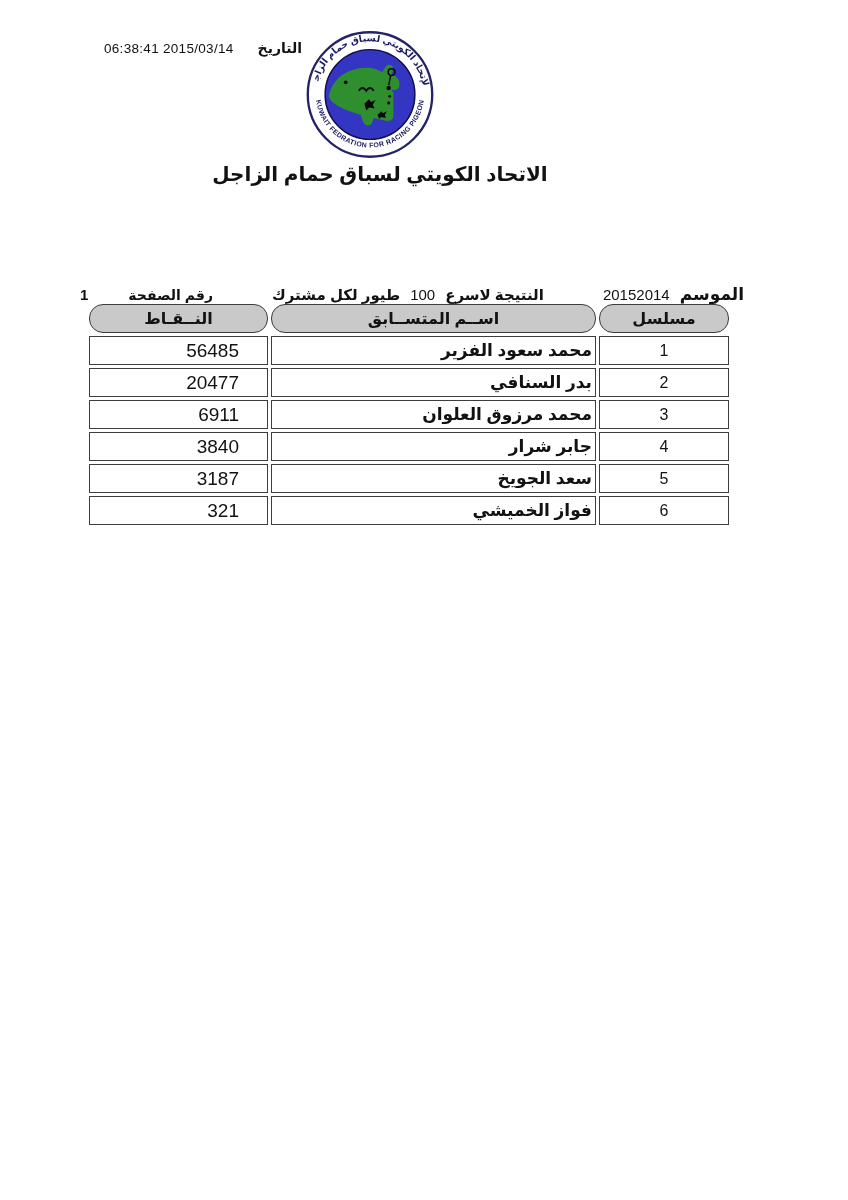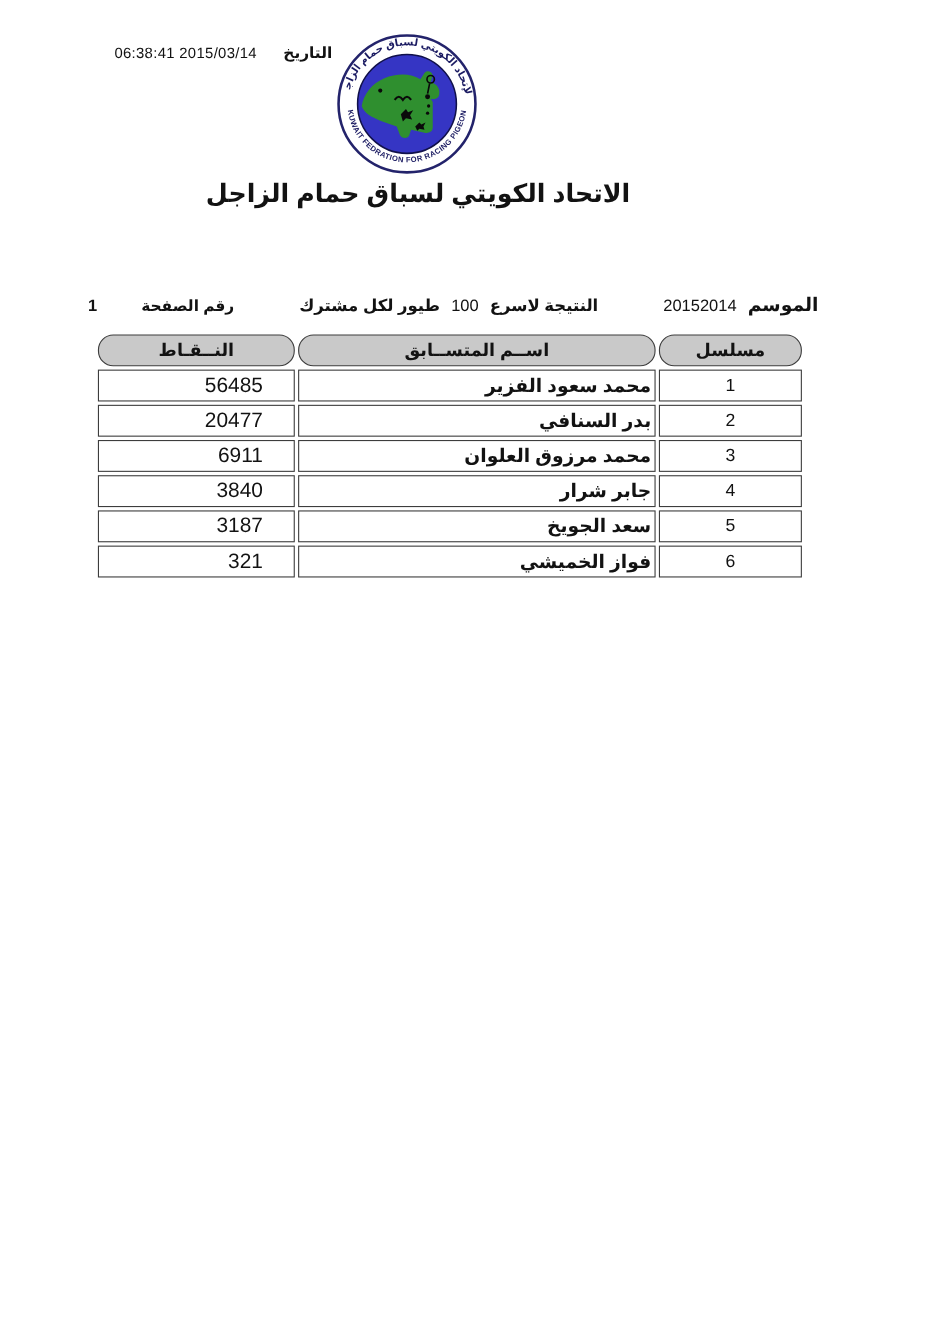--- a/index.html
+++ b/index.html
@@ -18,31 +18,31 @@
   }
   .date-row .lbl { font-weight:bold; font-size:14px; }
   .date-row .val { direction:ltr; unicode-bidi:isolate; font-size:13.5px; letter-spacing:0.3px; }
 
   
   .logo { position:absolute; top:29px; left:300px; width:140px; height:131px; }
   .logo svg { width:100%; height:100%; }
 
   
   .header-block { position:absolute; top:160px; left:0; width:760px; text-align:center; direction:rtl; }
-  .title1 { font-size:23px; font-weight:bold; line-height:1.4; }
+  .title1 { font-size:20px; font-weight:bold; line-height:1.4; }
   .title2 { font-size:21px; font-weight:bold; line-height:1.5; }
   .club   { font-size:17px; margin-top:9px; }
 
   
   .info-row {
     position:absolute; top:268px; left:80px; width:664px;
     direction:rtl; display:flex; justify-content:space-between; align-items:baseline;
   }
   .info-group { display:flex; direction:rtl; align-items:baseline; gap:10px; }
-  .season-label { font-weight:bold; font-size:17px; }
+  .season-label { font-weight:bold; font-size:17px;margin-top:16px; }
   .season-value { font-size:15px; direction:ltr; unicode-bidi:isolate; }
   .result-label, .result-suffix { font-weight:bold; font-size:15px; }
   .result-value { font-size:15px; direction:ltr; unicode-bidi:isolate; }
   .page-label { font-weight:bold; font-size:14px; }
   .page-value { font-weight:bold; font-size:15px; margin-right:30px; }
 
   
   table.results {
     position:absolute; top:301px; left:86px;
     direction:rtl; border-collapse:separate; border-spacing:3px;

